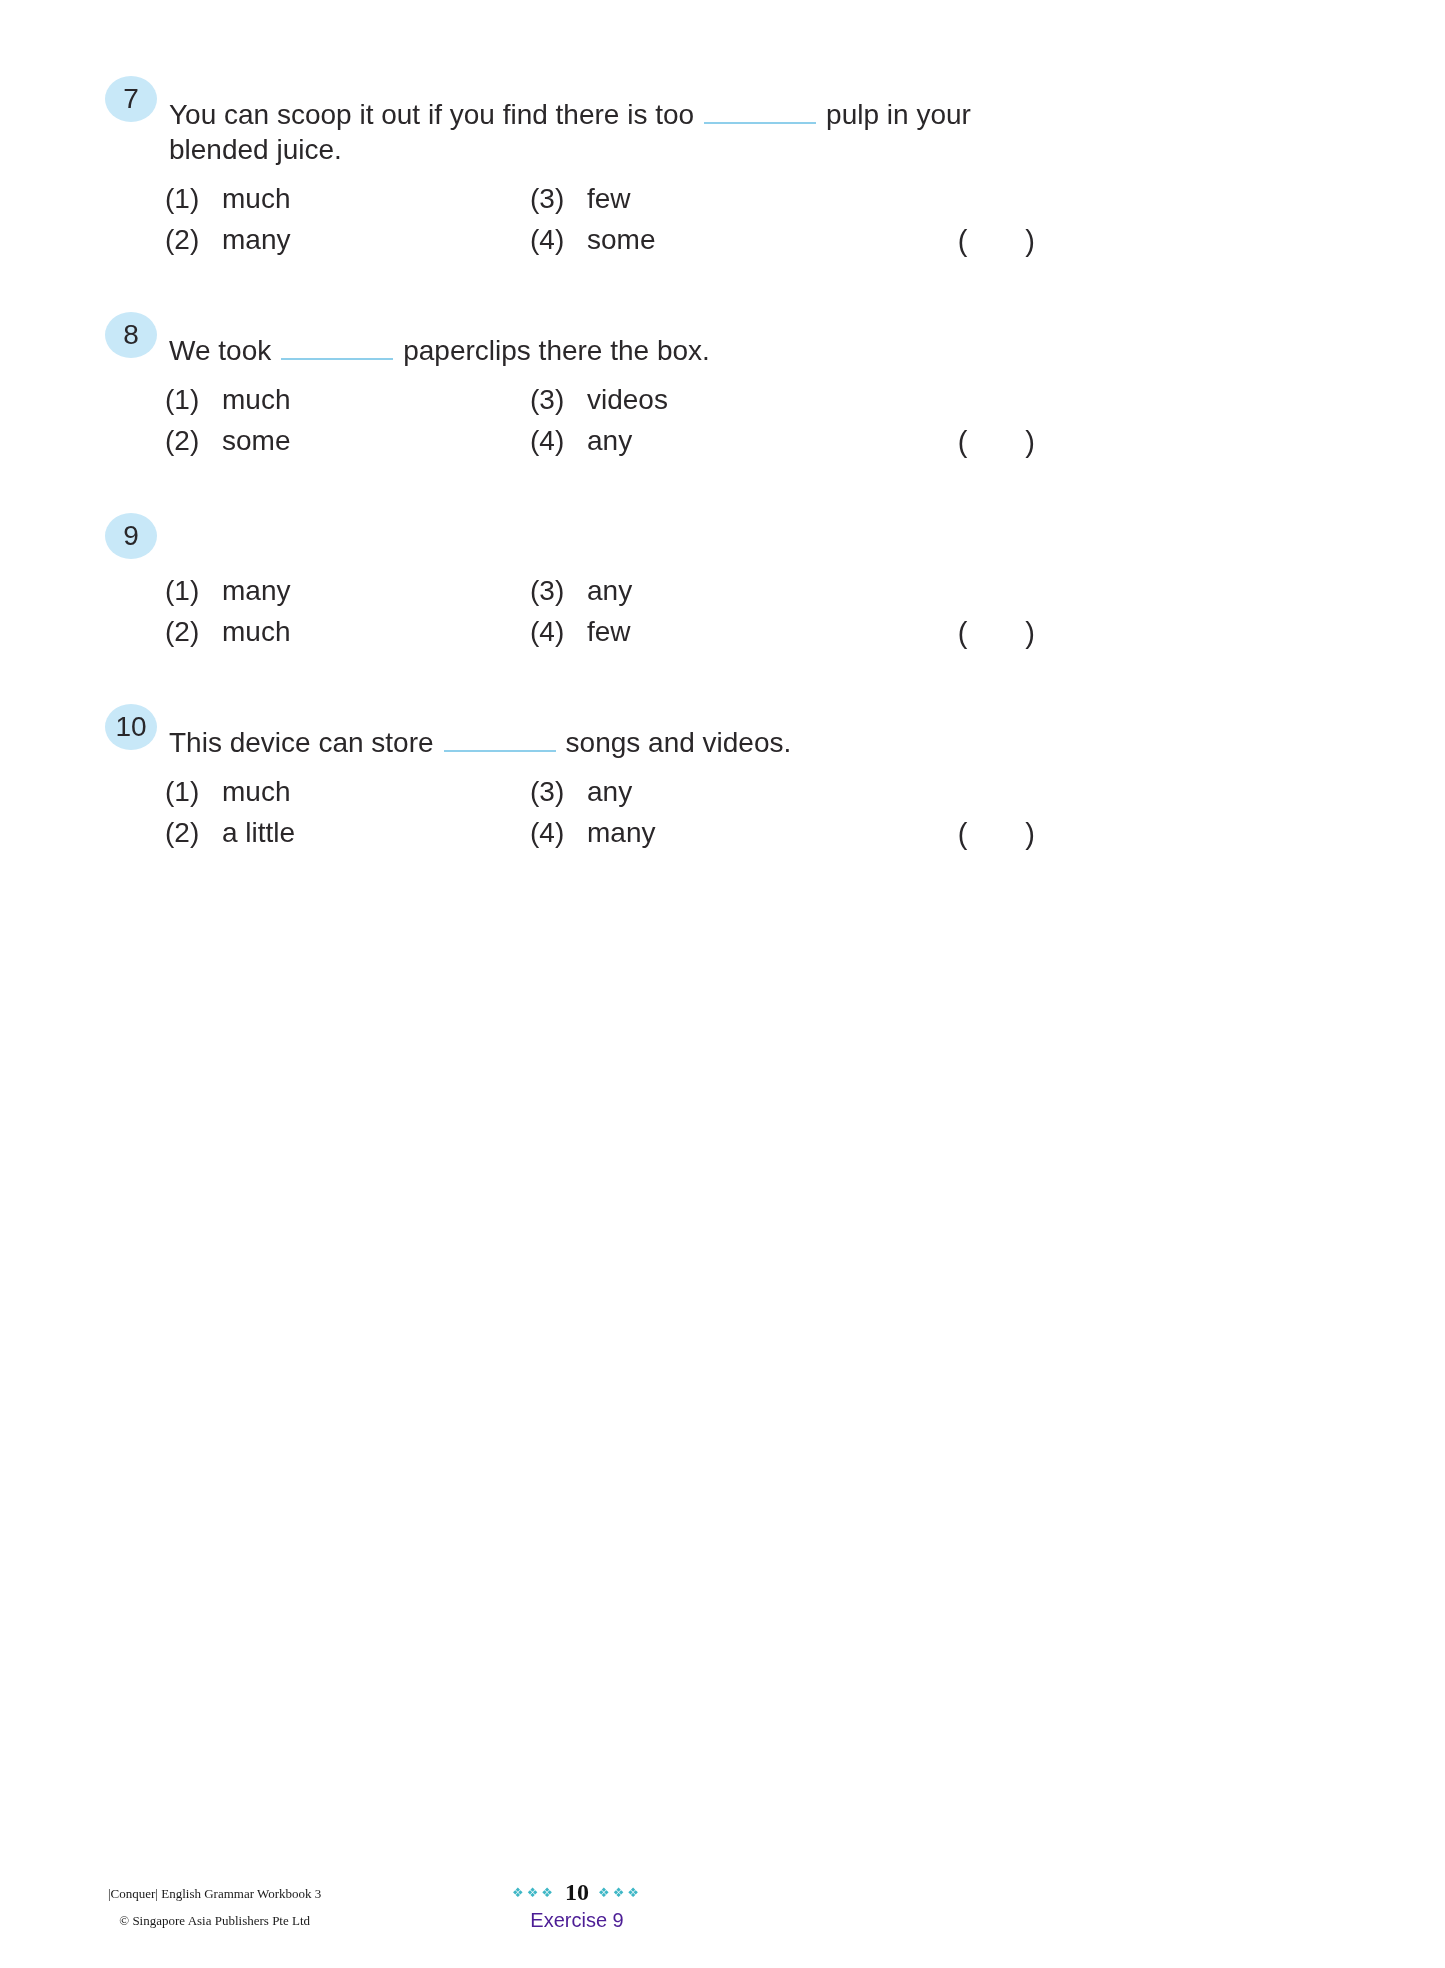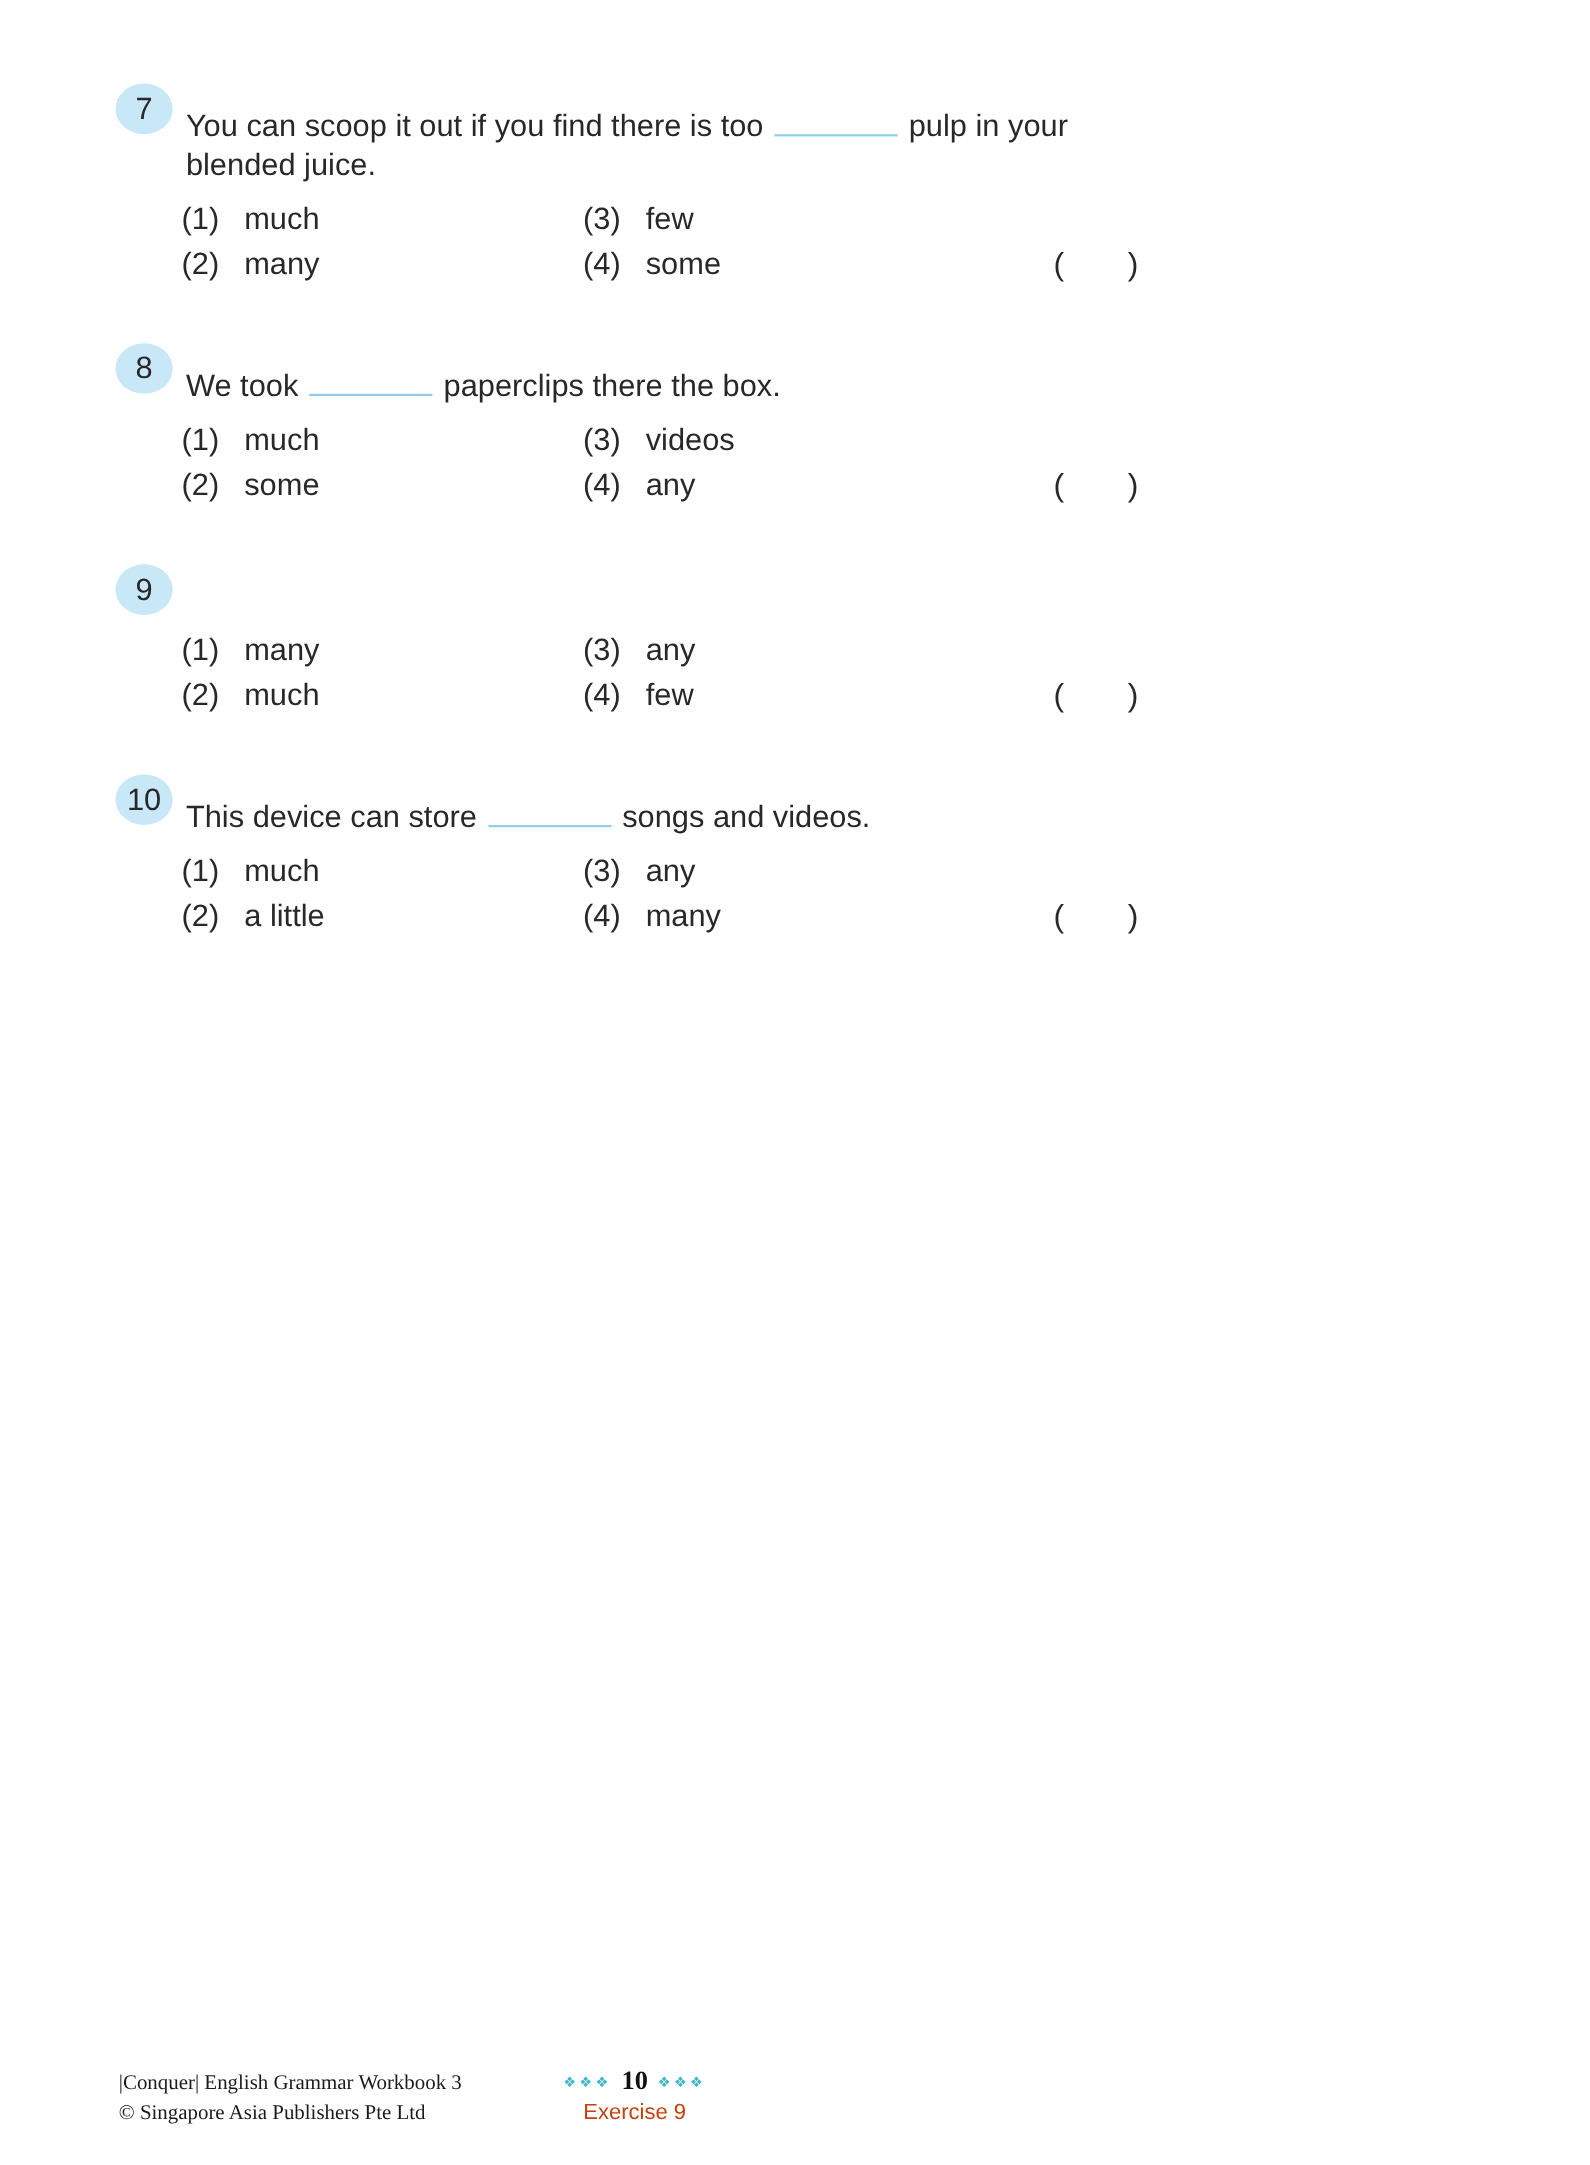--- a/index.html
+++ b/index.html
@@ -69,23 +69,24 @@
     font-size: 29px;
     display: flex;
     gap: 58px;
     color: #29272a;
   }
   .footer-left {
     position: absolute;
     left: 108px;
     bottom: 34px;
     font-family: "Liberation Serif", "DejaVu Serif", serif;
-    font-size: 19px;
+    font-size: 13px;
     line-height: 27px;
     color: #1a1a1a;
+    text-align: center;
   }
   .footer-center {
     position: absolute;
     left: 492px;
     bottom: 36px;
     width: 170px;
     text-align: center;
   }
   .page-num-row {
     display: flex;
@@ -100,21 +101,21 @@
   }
   .page-number {
     font-family: "Liberation Serif", "DejaVu Serif", serif;
     font-weight: bold;
     font-size: 24px;
     color: #111111;
   }
   .exercise-label {
     margin-top: 3px;
     font-size: 20px;
-    color: #c2410c;
+    color: #4c1d95;
   }
 </style>
 </head>
 <body>
 
 <div class="content">
 
   <div class="question">
     <div class="q-head">
       <div class="q-badge">

